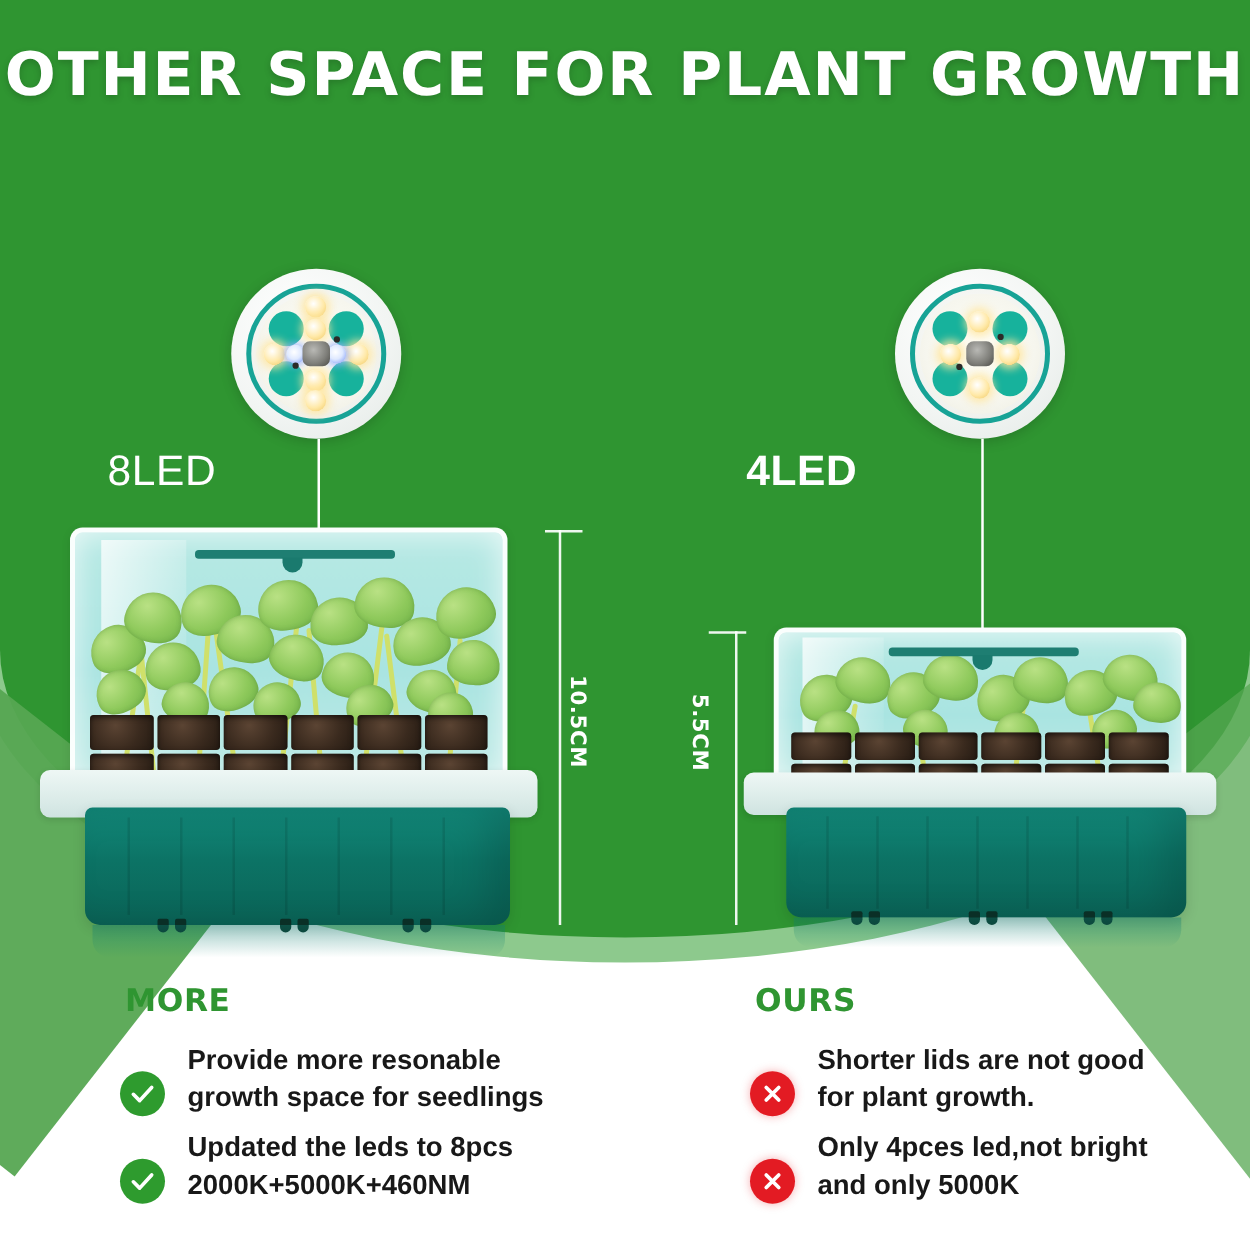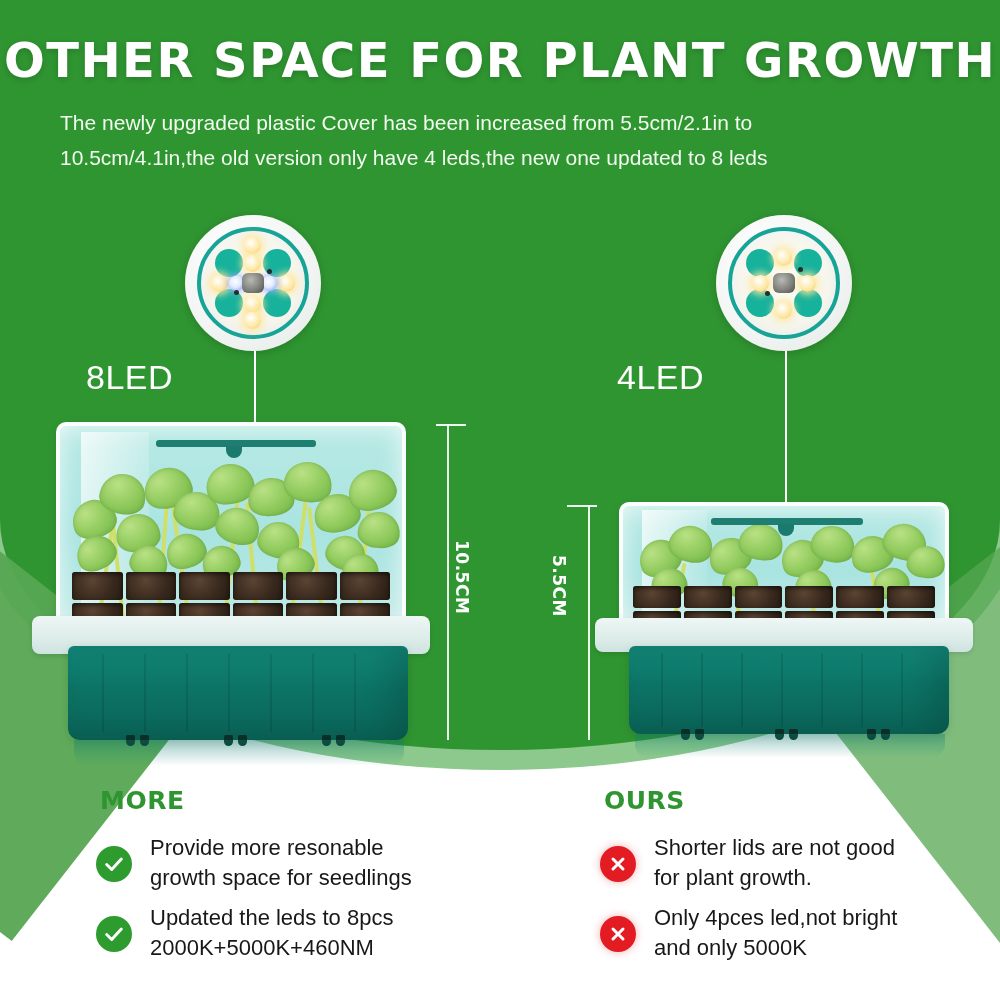--- a/index.html
+++ b/index.html
@@ -158,21 +158,21 @@
     position:absolute;color:#ffffff;font-size:17px;font-weight:bold;letter-spacing:.5px;
     writing-mode:vertical-rl;
     font-family:"DejaVu Sans", sans-serif;
   }
 
   
   .col-head{
     position:absolute;color:#2f9531;font-size:25px;font-weight:bold;letter-spacing:.5px;
     font-family:"DejaVu Sans", sans-serif;
   }
-  .bullet{position:absolute;display:flex;align-items:center;}
+  .bullet{position:absolute;display:flex;align-items:flex-end;font-weight:bold;}
   .badge{
     width:36px;height:36px;border-radius:50%;flex:0 0 36px;
     display:flex;align-items:center;justify-content:center;margin-top:2px;
   }
   .badge.ok{background:#2e9b2e;}
   .badge.no{background:#e31b23;box-shadow:0 0 8px rgba(227,27,35,.35);}
   .badge svg{display:block;}
   .bullet-text{
     margin-left:18px;color:#181818;font-size:22px;line-height:30px;white-space:pre-line;
   }
@@ -181,24 +181,20 @@
 <body>
 
 <div class="stage">
 
   <div class="hero-arc-light"></div>
   <div class="hero"></div>
   <div class="wedge-left"></div>
   <div class="wedge-right"></div>
 
   <div class="title">OTHER SPACE FOR PLANT GROWTH</div>
-  <div class="subtitle">
-    <div>The newly upgraded plastic Cover has been increased from 5.5cm/2.1in to</div>
-    <div>10.5cm/4.1in,the old version only have 4 leds,the new one updated to 8 leds</div>
-  </div>
 
   <div class="led-wrap" style="left:185px;top:215px;">
     <div class="led-outer">
       <div class="led-ring"></div>
       <div class="led-plate">
         <div class="teal-dot" style="left:10px;top:14px;"></div>
         <div class="teal-dot" style="right:10px;top:14px;"></div>
         <div class="teal-dot" style="left:10px;bottom:14px;"></div>
         <div class="teal-dot" style="right:10px;bottom:14px;"></div>
 
@@ -237,21 +233,21 @@
         <div class="warm-led" style="right:16px;top:40px;"></div>
 
         <div class="chip" style="left:37px;top:38px;"></div>
         <div class="tiny-dot" style="left:29px;top:56px;"></div>
         <div class="tiny-dot" style="right:29px;top:32px;"></div>
       </div>
     </div>
   </div>
   <div class="callout-line" style="left:785px;top:351px;height:158px;"></div>
   <div class="callout-dot" style="left:779px;top:503px;"></div>
-  <div class="led-label" style="left:617px;top:358px;">4LED</div>
+  <div class="led-label" style="left:597px;top:358px;font-weight:bold;">4LED</div>
 
   <div class="tray" style="left:30px;top:420px;width:400px;height:330px;">
 
     <div class="lid" style="left:26px;top:2px;width:350px;height:208px;">
       <div class="lid-gloss"></div>
 
       <div class="plant" style="left:10px;top:24px;width:330px;height:180px;">
 
         <div class="stem" style="left:26px;top:62px;width:4px;height:116px;transform:rotate(8deg);"></div>
         <div class="stem" style="left:52px;top:58px;width:4px;height:120px;transform:rotate(-6deg);"></div>

